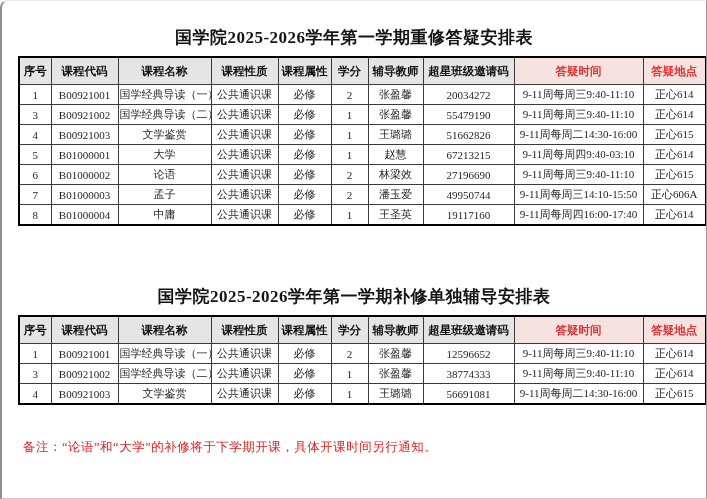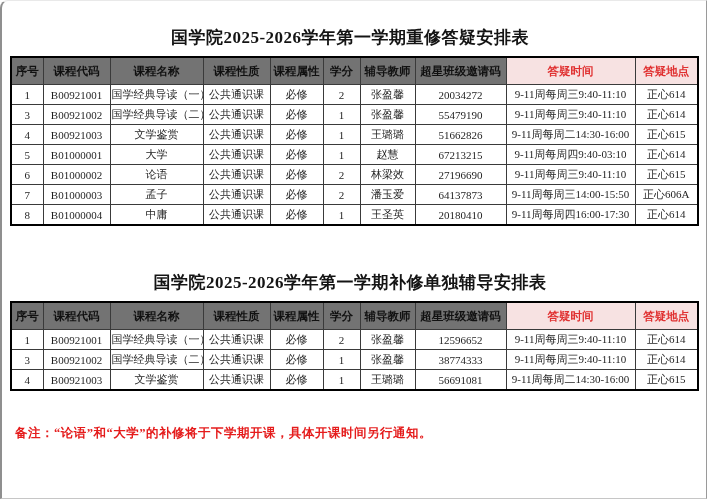--- a/index.html
+++ b/index.html
@@ -6,21 +6,21 @@
   .page{
     position:relative;
     width:707px;height:499px;
     box-sizing:border-box;
     background:#ffffff;
     border-left:2px solid #8f8f8f;
     border-right:1px solid #9a9a9a;
     border-bottom:1px solid #c6c6c6;
     border-top:1px solid #e9e9e9;
     border-top-left-radius:8px;
-    padding:26px 0 0 8px;
+    padding:26px 0 0 16px;
     font-family:"Liberation Serif","DejaVu Serif",serif;
     overflow:hidden;
   }
   .t-title{
     margin:0 16px 0 0;
     text-align:center;
     font-size:17px;
     font-weight:bold;
     color:#141414;
     height:22px;
@@ -40,32 +40,32 @@
     vertical-align:middle;
     overflow:hidden;
     white-space:nowrap;
     padding:0 1px;
   }
   table.sched th{
     height:26px;
     font-size:11.5px;
     font-weight:bold;
     color:#111111;
-    background:#737373;
+    background:#e5e5e5;
   }
   table.sched td{
     height:19px;
     font-size:11px;
     color:#1f1f1f;
   }
-  .t2{margin-top:46px;}
+  .t2{margin-top:60px;}
   .note{
     margin:34px 0 0 5px;
     font-size:12.5px;
-    font-weight:bold;
+    font-weight:normal;
     letter-spacing:0.5px;
   }
 </style>
 </head>
 <body>
 
 <div class="page">
 
   <h1 class="t-title">国学院2025-2026学年第一学期重修答疑安排表</h1>
 
@@ -158,34 +158,34 @@
           <td>正心615</td>
         </tr>
         <tr>
           <td>7</td>
           <td>B01000003</td>
           <td>孟子</td>
           <td>公共通识课</td>
           <td>必修</td>
           <td>2</td>
           <td>潘玉爱</td>
-          <td>64137873</td>
-          <td>9-11周每周三14:00-15:50</td>
+          <td>49950744</td>
+          <td>9-11周每周三14:10-15:50</td>
           <td>正心606A</td>
         </tr>
         <tr>
           <td>8</td>
           <td>B01000004</td>
           <td>中庸</td>
           <td>公共通识课</td>
           <td>必修</td>
           <td>1</td>
           <td>王圣英</td>
-          <td>20180410</td>
-          <td>9-11周每周四16:00-17:30</td>
+          <td>19117160</td>
+          <td>9-11周每周四16:00-17:40</td>
           <td>正心614</td>
         </tr>
       </tbody>
     </table>
 
   <h1 class="t-title t2">国学院2025-2026学年第一学期补修单独辅导安排表</h1>
 
   <table class="sched">
       <colgroup>
         <col style="width: 32px;">

